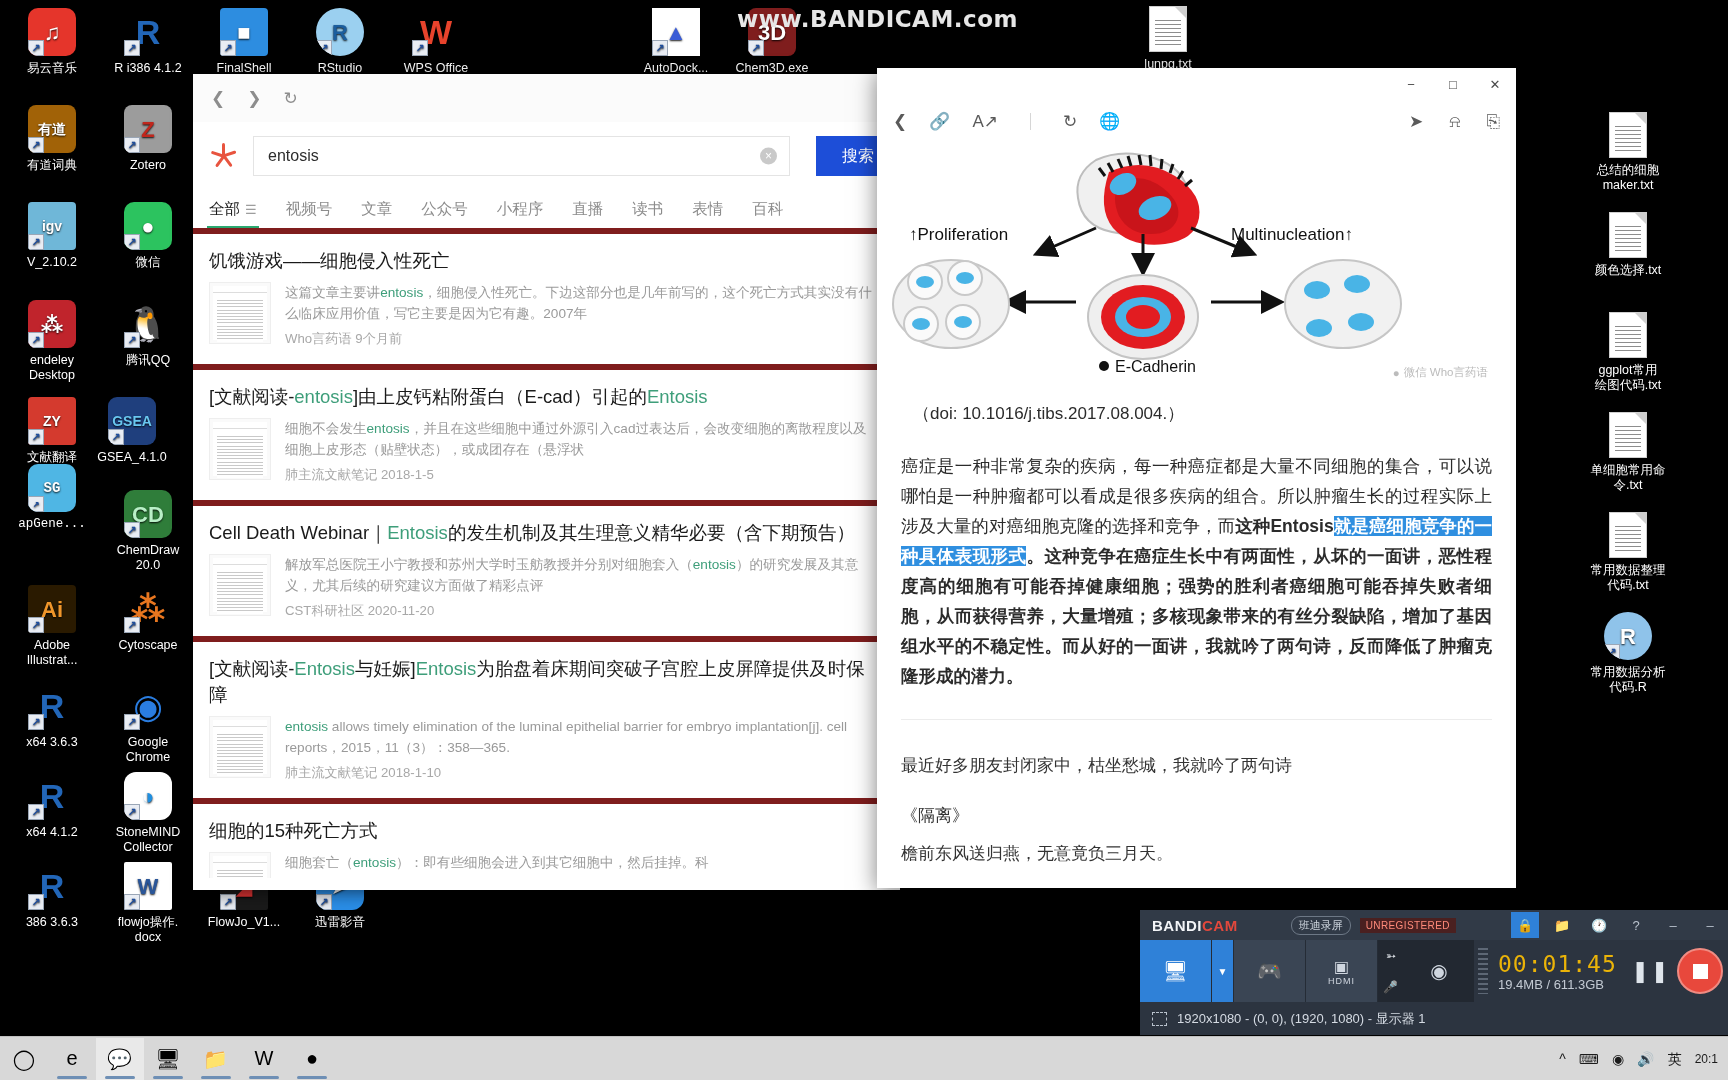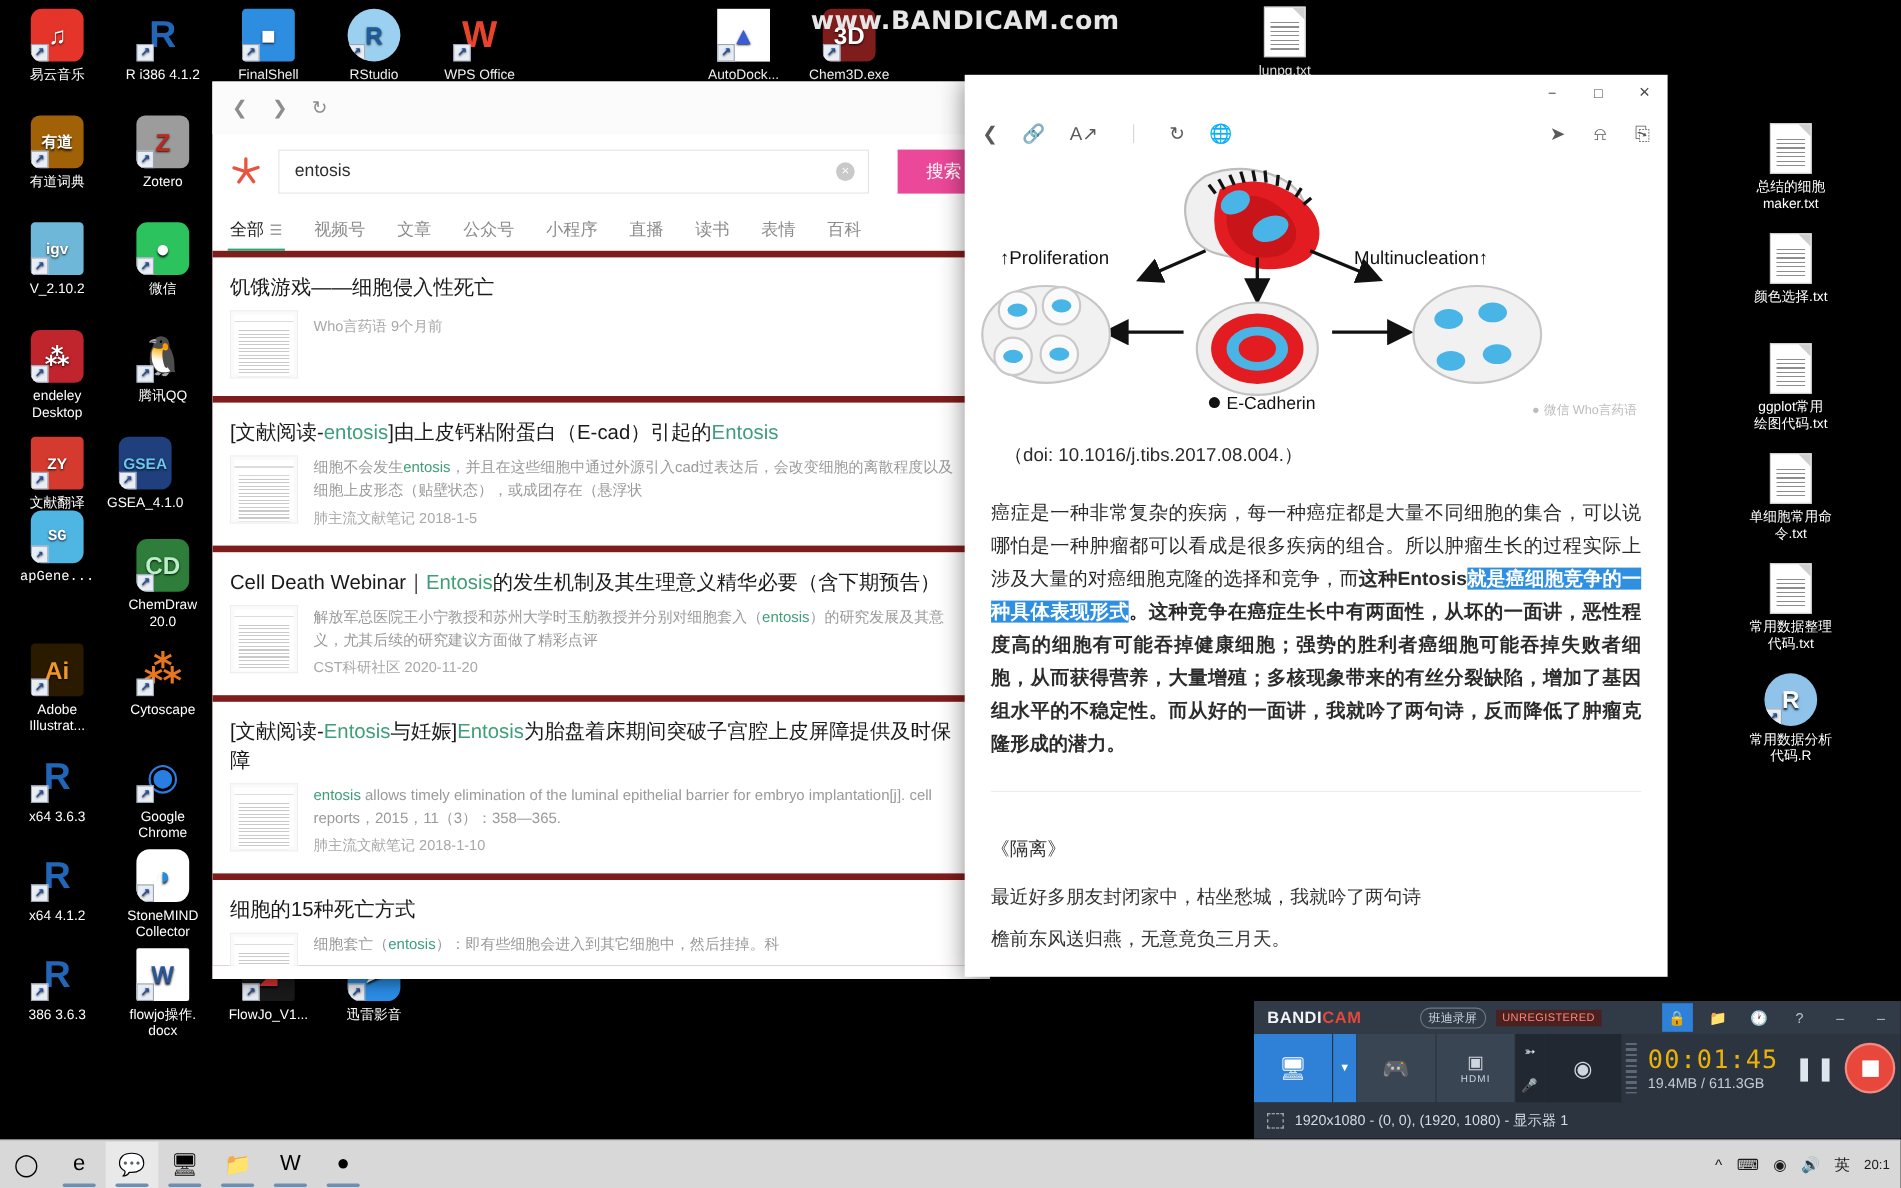--- a/index.html
+++ b/index.html
@@ -107,21 +107,21 @@
   }
   .clear-x {
     position: absolute; right: 12px; top: 50%; transform: translateY(-50%);
     width: 17px; height: 17px; border-radius: 50%;
     background: #c9c9c9; color: #fff; font-size: 12px; line-height: 17px;
     text-align: center; cursor: pointer;
   }
   #search-go {
     flex: 0 0 auto;
     height: 40px; min-width: 84px;
-    background: #ec4899; color: #fff;
+    background: #1d4ed8; color: #fff;
     font-size: 16px; border: 0; cursor: pointer;
     display: flex; align-items: center; justify-content: center;
     font-family: "Liberation Sans", sans-serif;
     margin-left: 12px;
   }
   #wx-tabs {
     display: flex; align-items: flex-end; gap: 29px;
     padding: 6px 0 0 16px;
     font-size: 15.5px; color: #8c8c8c;
     height: 40px;
@@ -570,20 +570,21 @@
     <div id="wx-results">
         <div class="result-card">
           <div class="r-title">饥饿游戏——细胞侵入性死亡</div>
           <div class="r-body">
             <div class="r-thumb">
               <div class="thumb-doc">
                 <i></i>
               </div>
             </div>
             <div class="r-text">
+              <div class="r-snip">这篇文章主要讲<span class="hl">entosis</span>，细胞侵入性死亡。下边这部分也是几年前写的，这个死亡方式其实没有什么临床应用价值，写它主要是因为它有趣。2007年</div>
               <div class="r-meta">Who言药语  9个月前</div>
             </div>
           </div>
         </div>
         <div class="result-card">
           <div class="r-title">[文献阅读-<span class="hl">entosis</span>]由上皮钙粘附蛋白（E-cad）引起的<span class="hl">Entosis</span></div>
           <div class="r-body">
             <div class="r-thumb">
               <div class="thumb-doc">
                 <i></i>
@@ -740,22 +741,22 @@
 
     <div id="doi-line">（doi: 10.1016/j.tibs.2017.08.004.）</div>
 
     <div id="article-body">
       <span>癌症是一种非常复杂的疾病，每一种癌症都是大量不同细胞的集合，可以说哪怕是一种肿瘤都可以看成是很多疾病的组合。所以肿瘤生长的过程实际上涉及大量的对癌细胞克隆的选择和竞争，而</span><b>这种Entosis</b><b class="sel">就是癌细胞竞争的一种具体表现形式</b><b>。这种竞争在癌症生长中有两面性，从坏的一面讲，恶性程度高的细胞有可能吞掉健康细胞；强势的胜利者癌细胞可能吞掉失败者细胞，从而获得营养，大量增殖；多核现象带来的有丝分裂缺陷，增加了基因组水平的不稳定性。而从好的一面讲，我就吟了两句诗，反而降低了肿瘤克隆形成的潜力。</b>
     </div>
 
     <div class="divider"></div>
 
     <div id="article-tail">
+      <div>最近好多朋友封闭家中，枯坐愁城，我就吟了两句诗</div>
       <div style="margin-top:6px">《隔离》</div>
-      <div>最近好多朋友封闭家中，枯坐愁城，我就吟了两句诗</div>
       <div style="line-height:32px">檐前东风送归燕，无意竟负三月天。</div>
     </div>
   </div>
 
   <div id="bandicam">
     <div id="bc-head">
       <div id="bc-brand">
         <span class="b1">BANDI</span><span class="b2">CAM</span>
       </div>
       <span class="bc-chip">班迪录屏</span>

